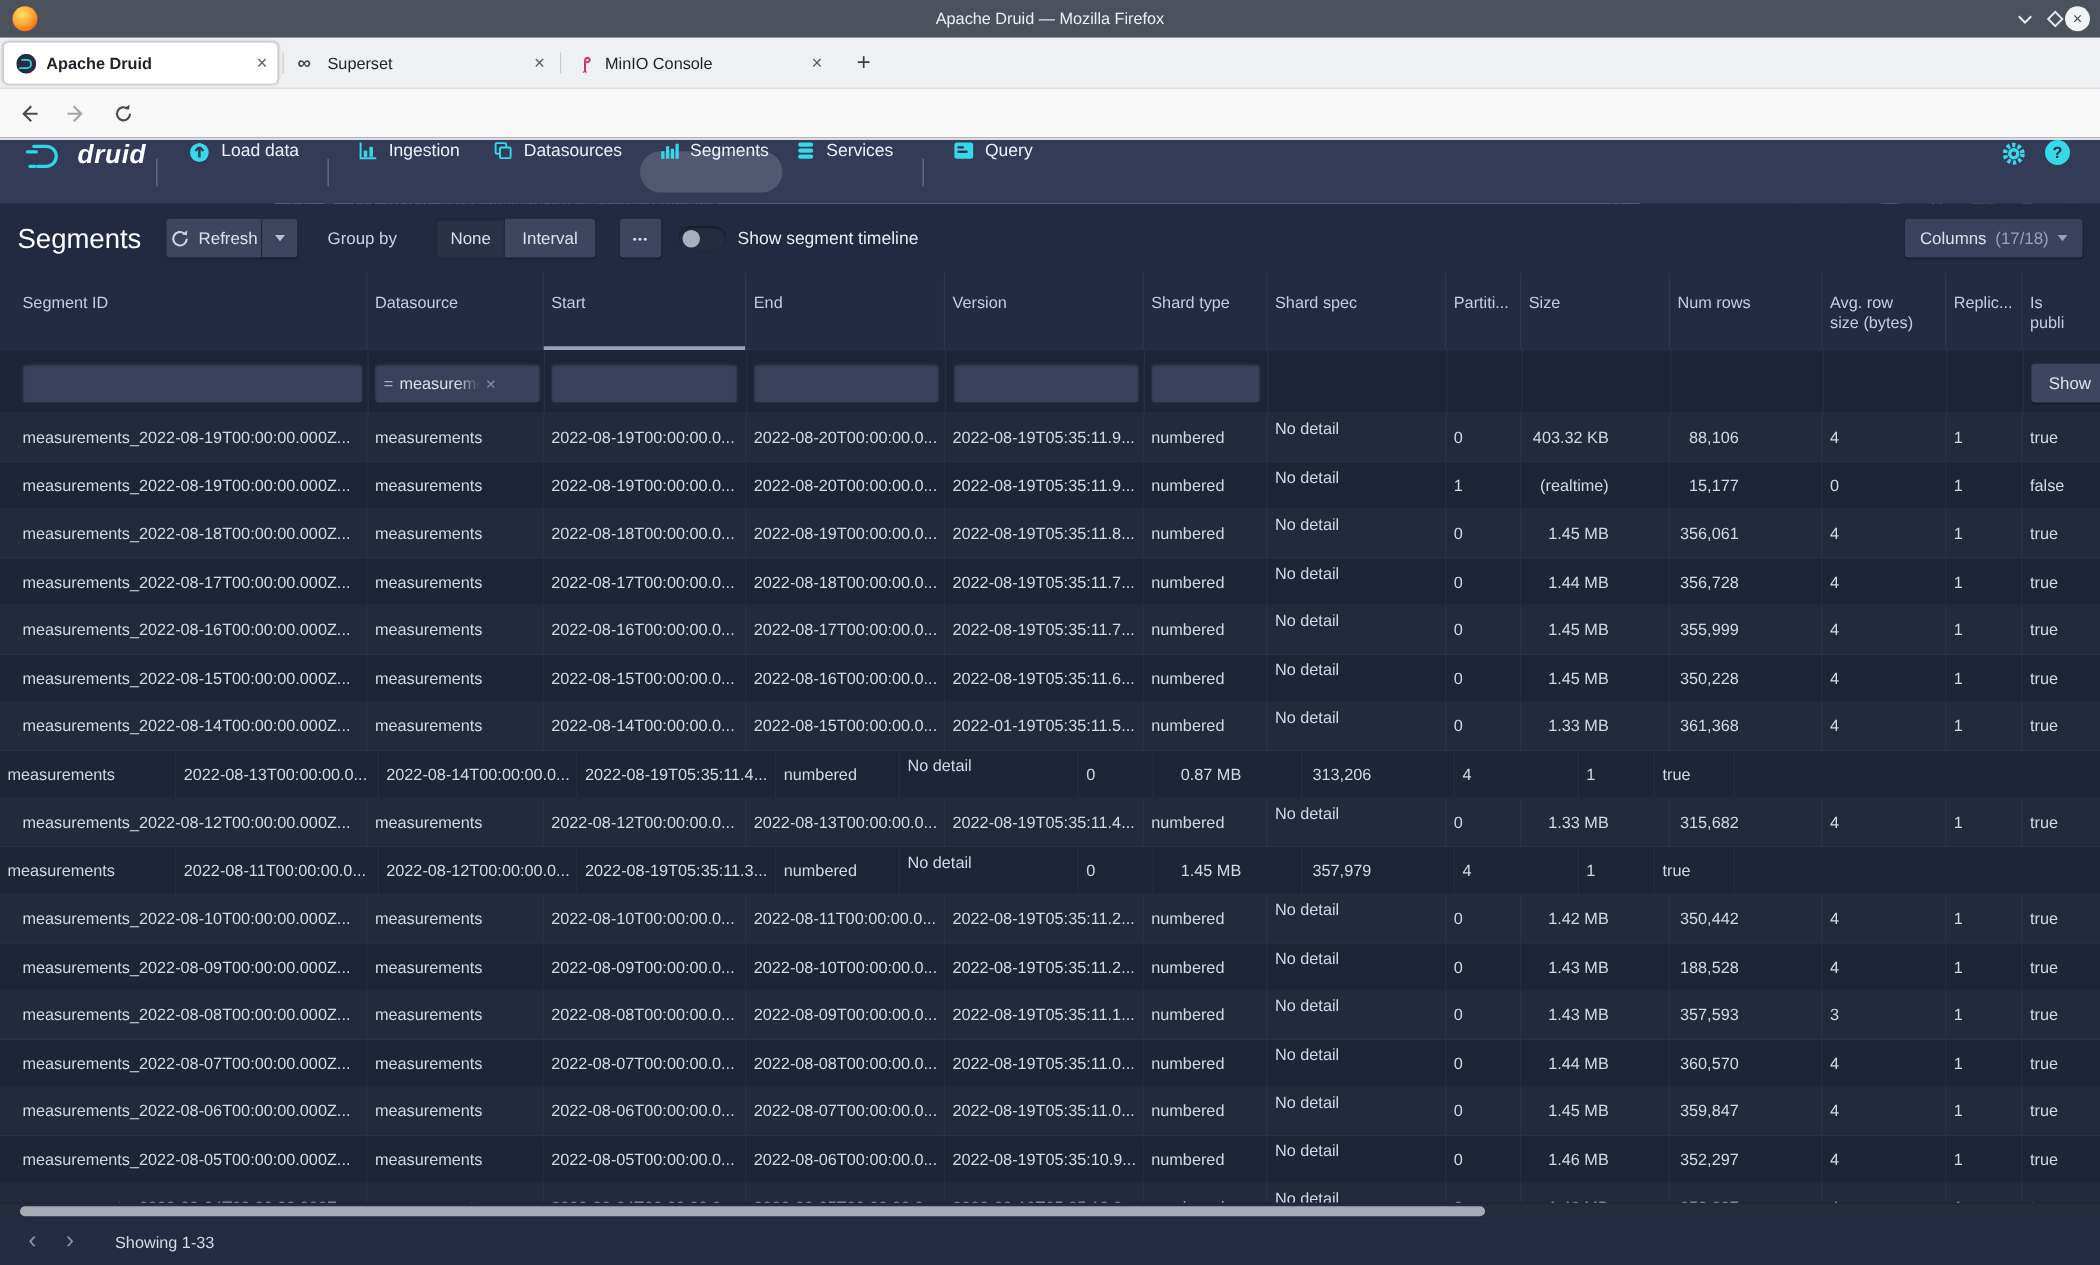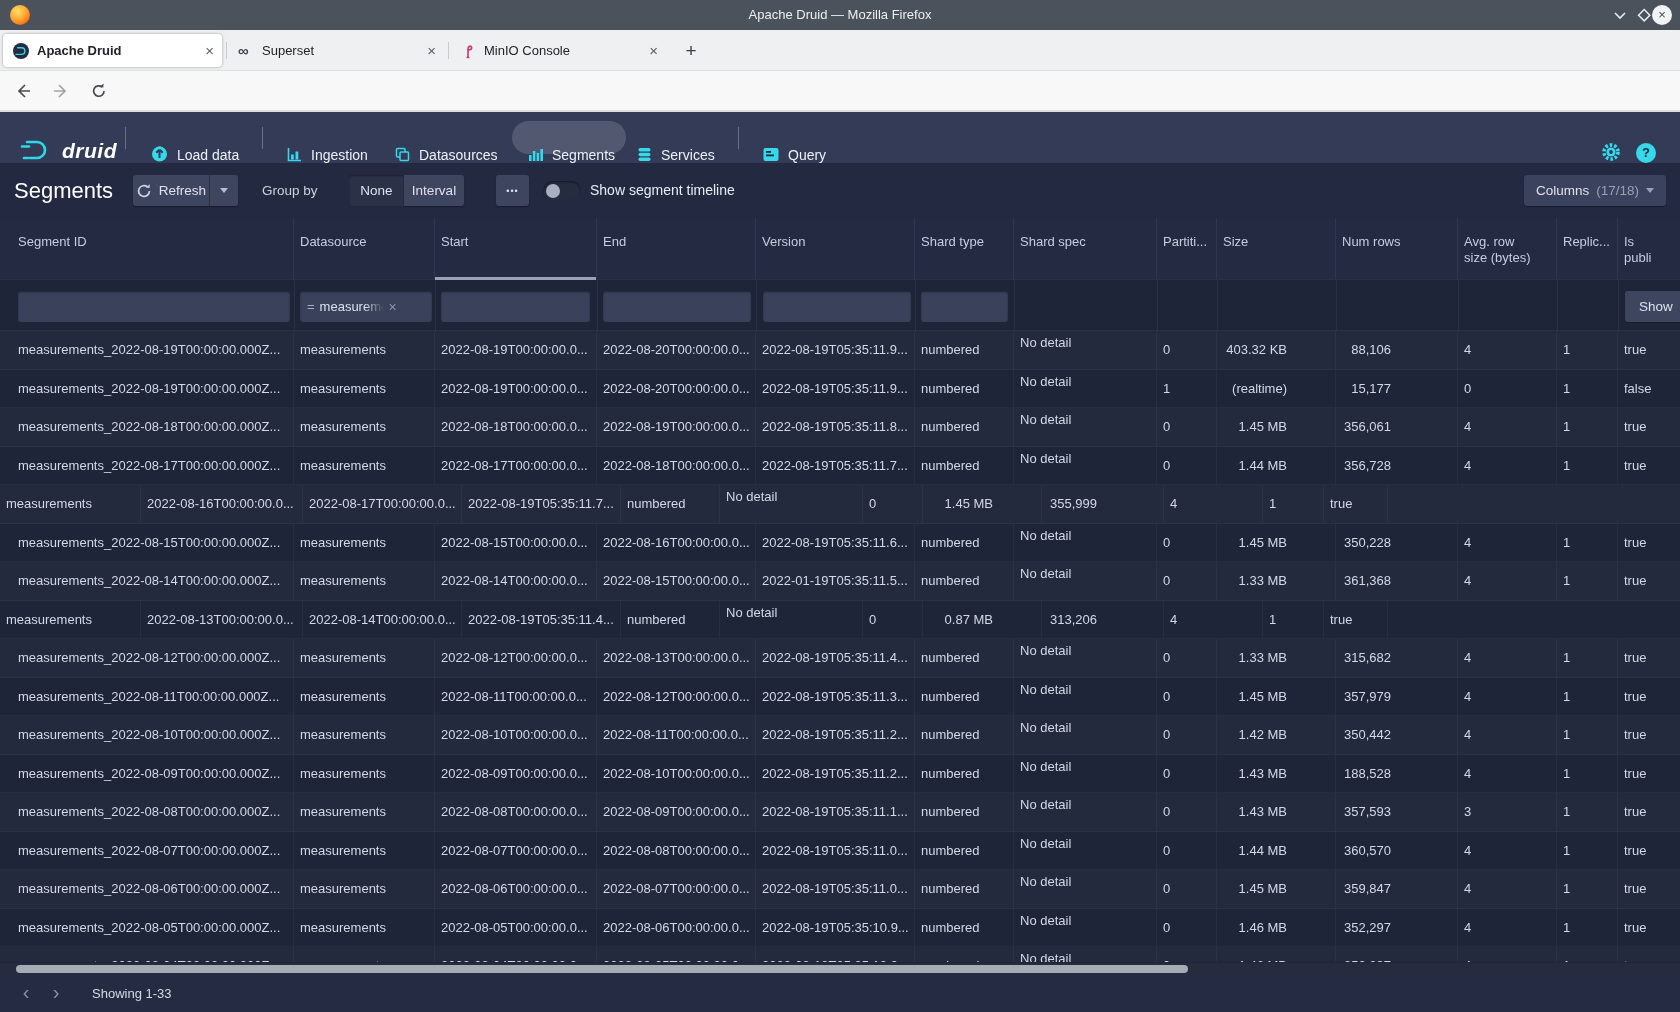--- a/index.html
+++ b/index.html
@@ -38,21 +38,21 @@
   .url-text { margin-left:9px; font-size:13.5px; white-space:nowrap; overflow:hidden; }
   .url-host { color:#1c1b22; }
   .url-rest { color:#75757c; }
   .url-star { position:absolute; right:9px; top:5px; }
   .extico { position:absolute; top:71px; height:39px; display:flex; align-items:center; }
 
   .chrome-line { position:absolute; left:0; top:110px; width:1680px; height:2px; background:#dcdcdf; }
 
   
   .dnav { position:absolute; left:0; top:112px; width:1680px; height:51px; background:#333b57; }
-  .dnav-item { position:absolute; top:0; height:51px; display:flex; align-items:flex-end; gap:8px;
+  .dnav-item { position:absolute; top:0; height:51px; display:flex; align-items:flex-start; gap:8px;
                color:#eef1f8; font-size:14px; }
   .brand-word { font-size:21px; font-style:italic; font-weight:600; letter-spacing:.5px; color:#fff; }
   .dnav-sep { position:absolute; top:15px; width:1px; height:22px; background:rgba(255,255,255,.28); }
   .nav-pill { position:absolute; left:512px; top:9px; width:114px; height:33px; border-radius:17px;
               background:rgba(255,255,255,.15); }
   .help-circle { width:20px; height:20px; border-radius:50%; background:#35d9e9; color:#222940;
                  font-size:13px; font-weight:bold; text-align:center; line-height:20px; }
 
   
   .pheader { position:absolute; left:0; top:163px; width:1680px; height:55px; background:#222940; }
@@ -352,21 +352,21 @@
       </svg>
       <span>Refresh</span>
     </div>
     <div class="btn" style="left:209px; width:29px; border-radius:0 3px 3px 0; border-left:1px solid rgba(0,0,0,.3);">
       <span class="caret"></span>
     </div>
 
     <div class="hlabel" style="left:262px;">Group by</div>
 
     <div class="btn btn-dark" style="left:349px; width:55px; border-radius:3px 0 0 3px;">None</div>
-    <div class="btn" style="left:404px; width:60px; border-radius:0 3px 3px 0;">Interval</div>
+    <div class="btn" style="left:404px; width:72px; border-radius:0 3px 3px 0;">Interval</div>
 
     <div class="btn" style="left:496px; width:33px; font-size:9px; letter-spacing:1px;">•••</div>
 
     <div class="toggle-track">
       <div class="toggle-knob"></div>
     </div>
     <div class="hlabel" style="left:590px; color:#e8ebf2; font-size:14px;">Show segment timeline</div>
 
     <div class="cols-btn">
       <span class="cols-label">Columns</span>
@@ -475,20 +475,21 @@
         <div class="td" style="width: 99px;">numbered</div>
         <div class="td top-align" style="width: 143px;">No detail</div>
         <div class="td" style="width: 60px;">0</div>
         <div class="td size-col" style="width: 119px;">1.44 MB</div>
         <div class="td numrows-col" style="width: 122px;">356,728</div>
         <div class="td" style="width: 99px;">4</div>
         <div class="td" style="width: 61px;">1</div>
         <div class="td" style="width: 64px;">true</div>
       </div>
       <div class="tr odd">
+        <div class="td first" style="width: 294px;">measurements_2022-08-16T00:00:00.000Z...</div>
         <div class="td" style="width: 141px;">measurements</div>
         <div class="td" style="width: 162px;">2022-08-16T00:00:00.0...</div>
         <div class="td" style="width: 159px;">2022-08-17T00:00:00.0...</div>
         <div class="td" style="width: 159px;">2022-08-19T05:35:11.7...</div>
         <div class="td" style="width: 99px;">numbered</div>
         <div class="td top-align" style="width: 143px;">No detail</div>
         <div class="td" style="width: 60px;">0</div>
         <div class="td size-col" style="width: 119px;">1.45 MB</div>
         <div class="td numrows-col" style="width: 122px;">355,999</div>
         <div class="td" style="width: 99px;">4</div>
@@ -548,21 +549,20 @@
         <div class="td" style="width: 99px;">numbered</div>
         <div class="td top-align" style="width: 143px;">No detail</div>
         <div class="td" style="width: 60px;">0</div>
         <div class="td size-col" style="width: 119px;">1.33 MB</div>
         <div class="td numrows-col" style="width: 122px;">315,682</div>
         <div class="td" style="width: 99px;">4</div>
         <div class="td" style="width: 61px;">1</div>
         <div class="td" style="width: 64px;">true</div>
       </div>
       <div class="tr even">
-        <div class="td first" style="width: 294px;">measurements_2022-08-11T00:00:00.000Z...</div>
         <div class="td" style="width: 141px;">measurements</div>
         <div class="td" style="width: 162px;">2022-08-11T00:00:00.0...</div>
         <div class="td" style="width: 159px;">2022-08-12T00:00:00.0...</div>
         <div class="td" style="width: 159px;">2022-08-19T05:35:11.3...</div>
         <div class="td" style="width: 99px;">numbered</div>
         <div class="td top-align" style="width: 143px;">No detail</div>
         <div class="td" style="width: 60px;">0</div>
         <div class="td size-col" style="width: 119px;">1.45 MB</div>
         <div class="td numrows-col" style="width: 122px;">357,979</div>
         <div class="td" style="width: 99px;">4</div>

